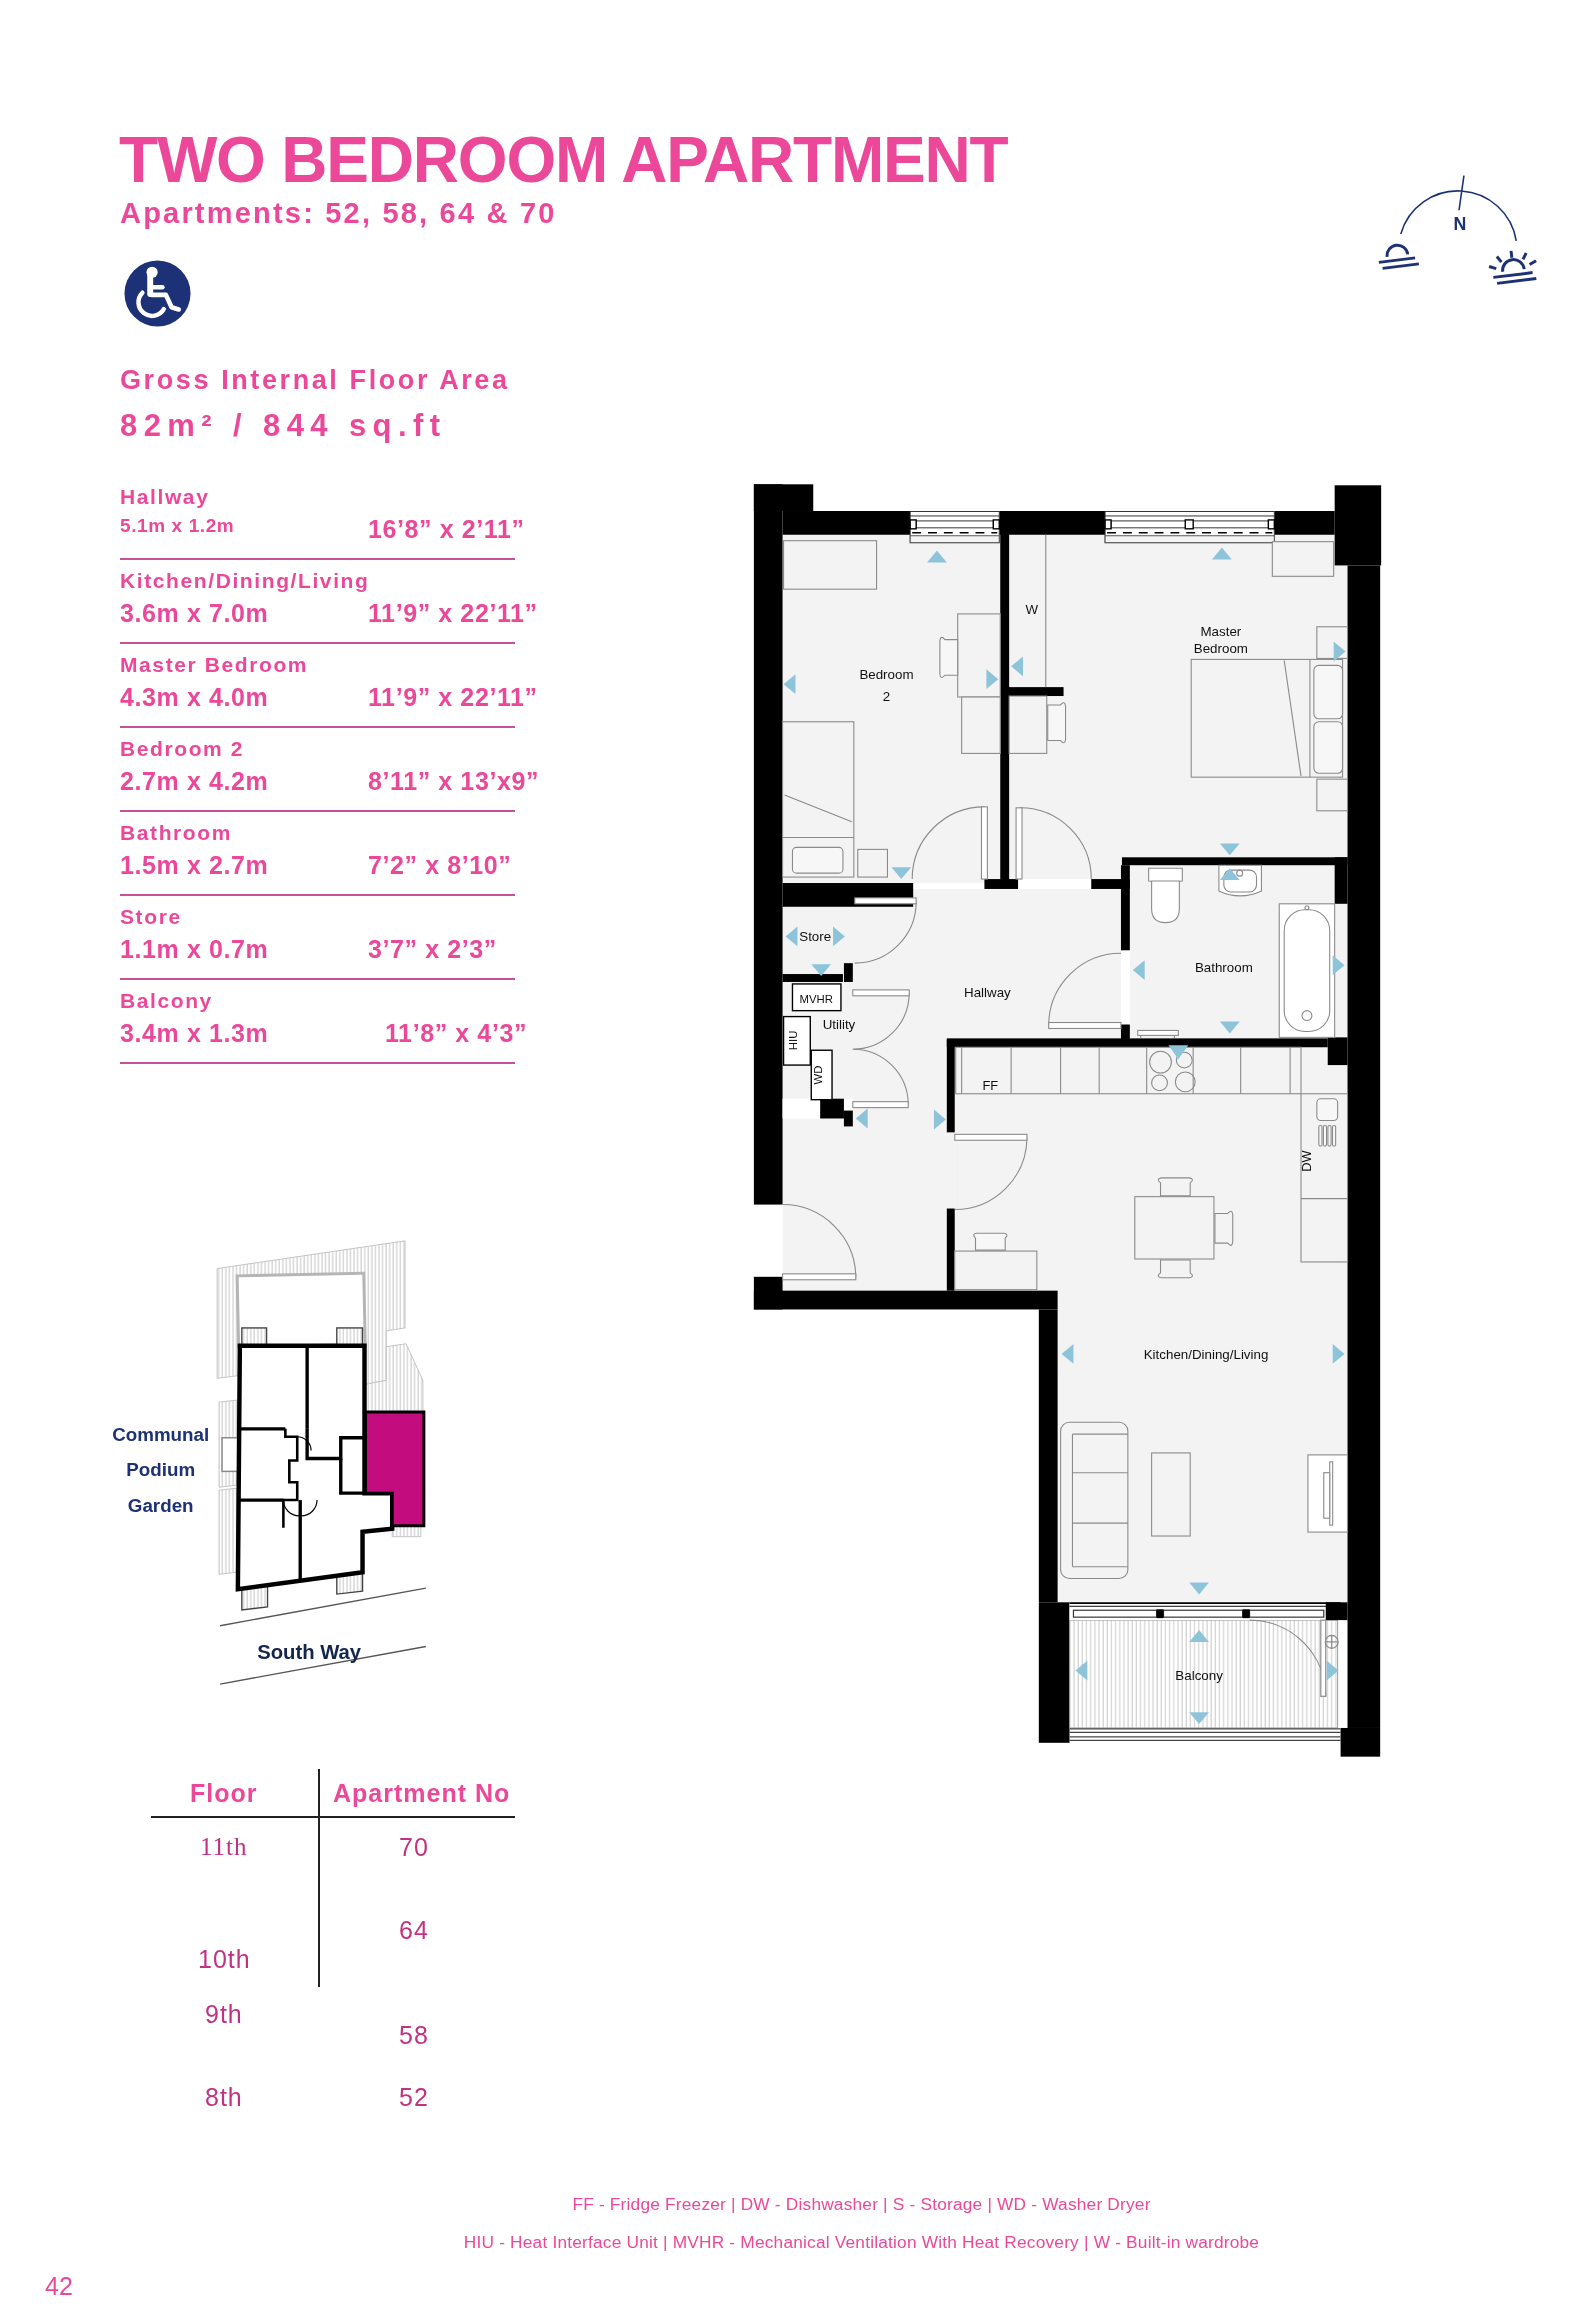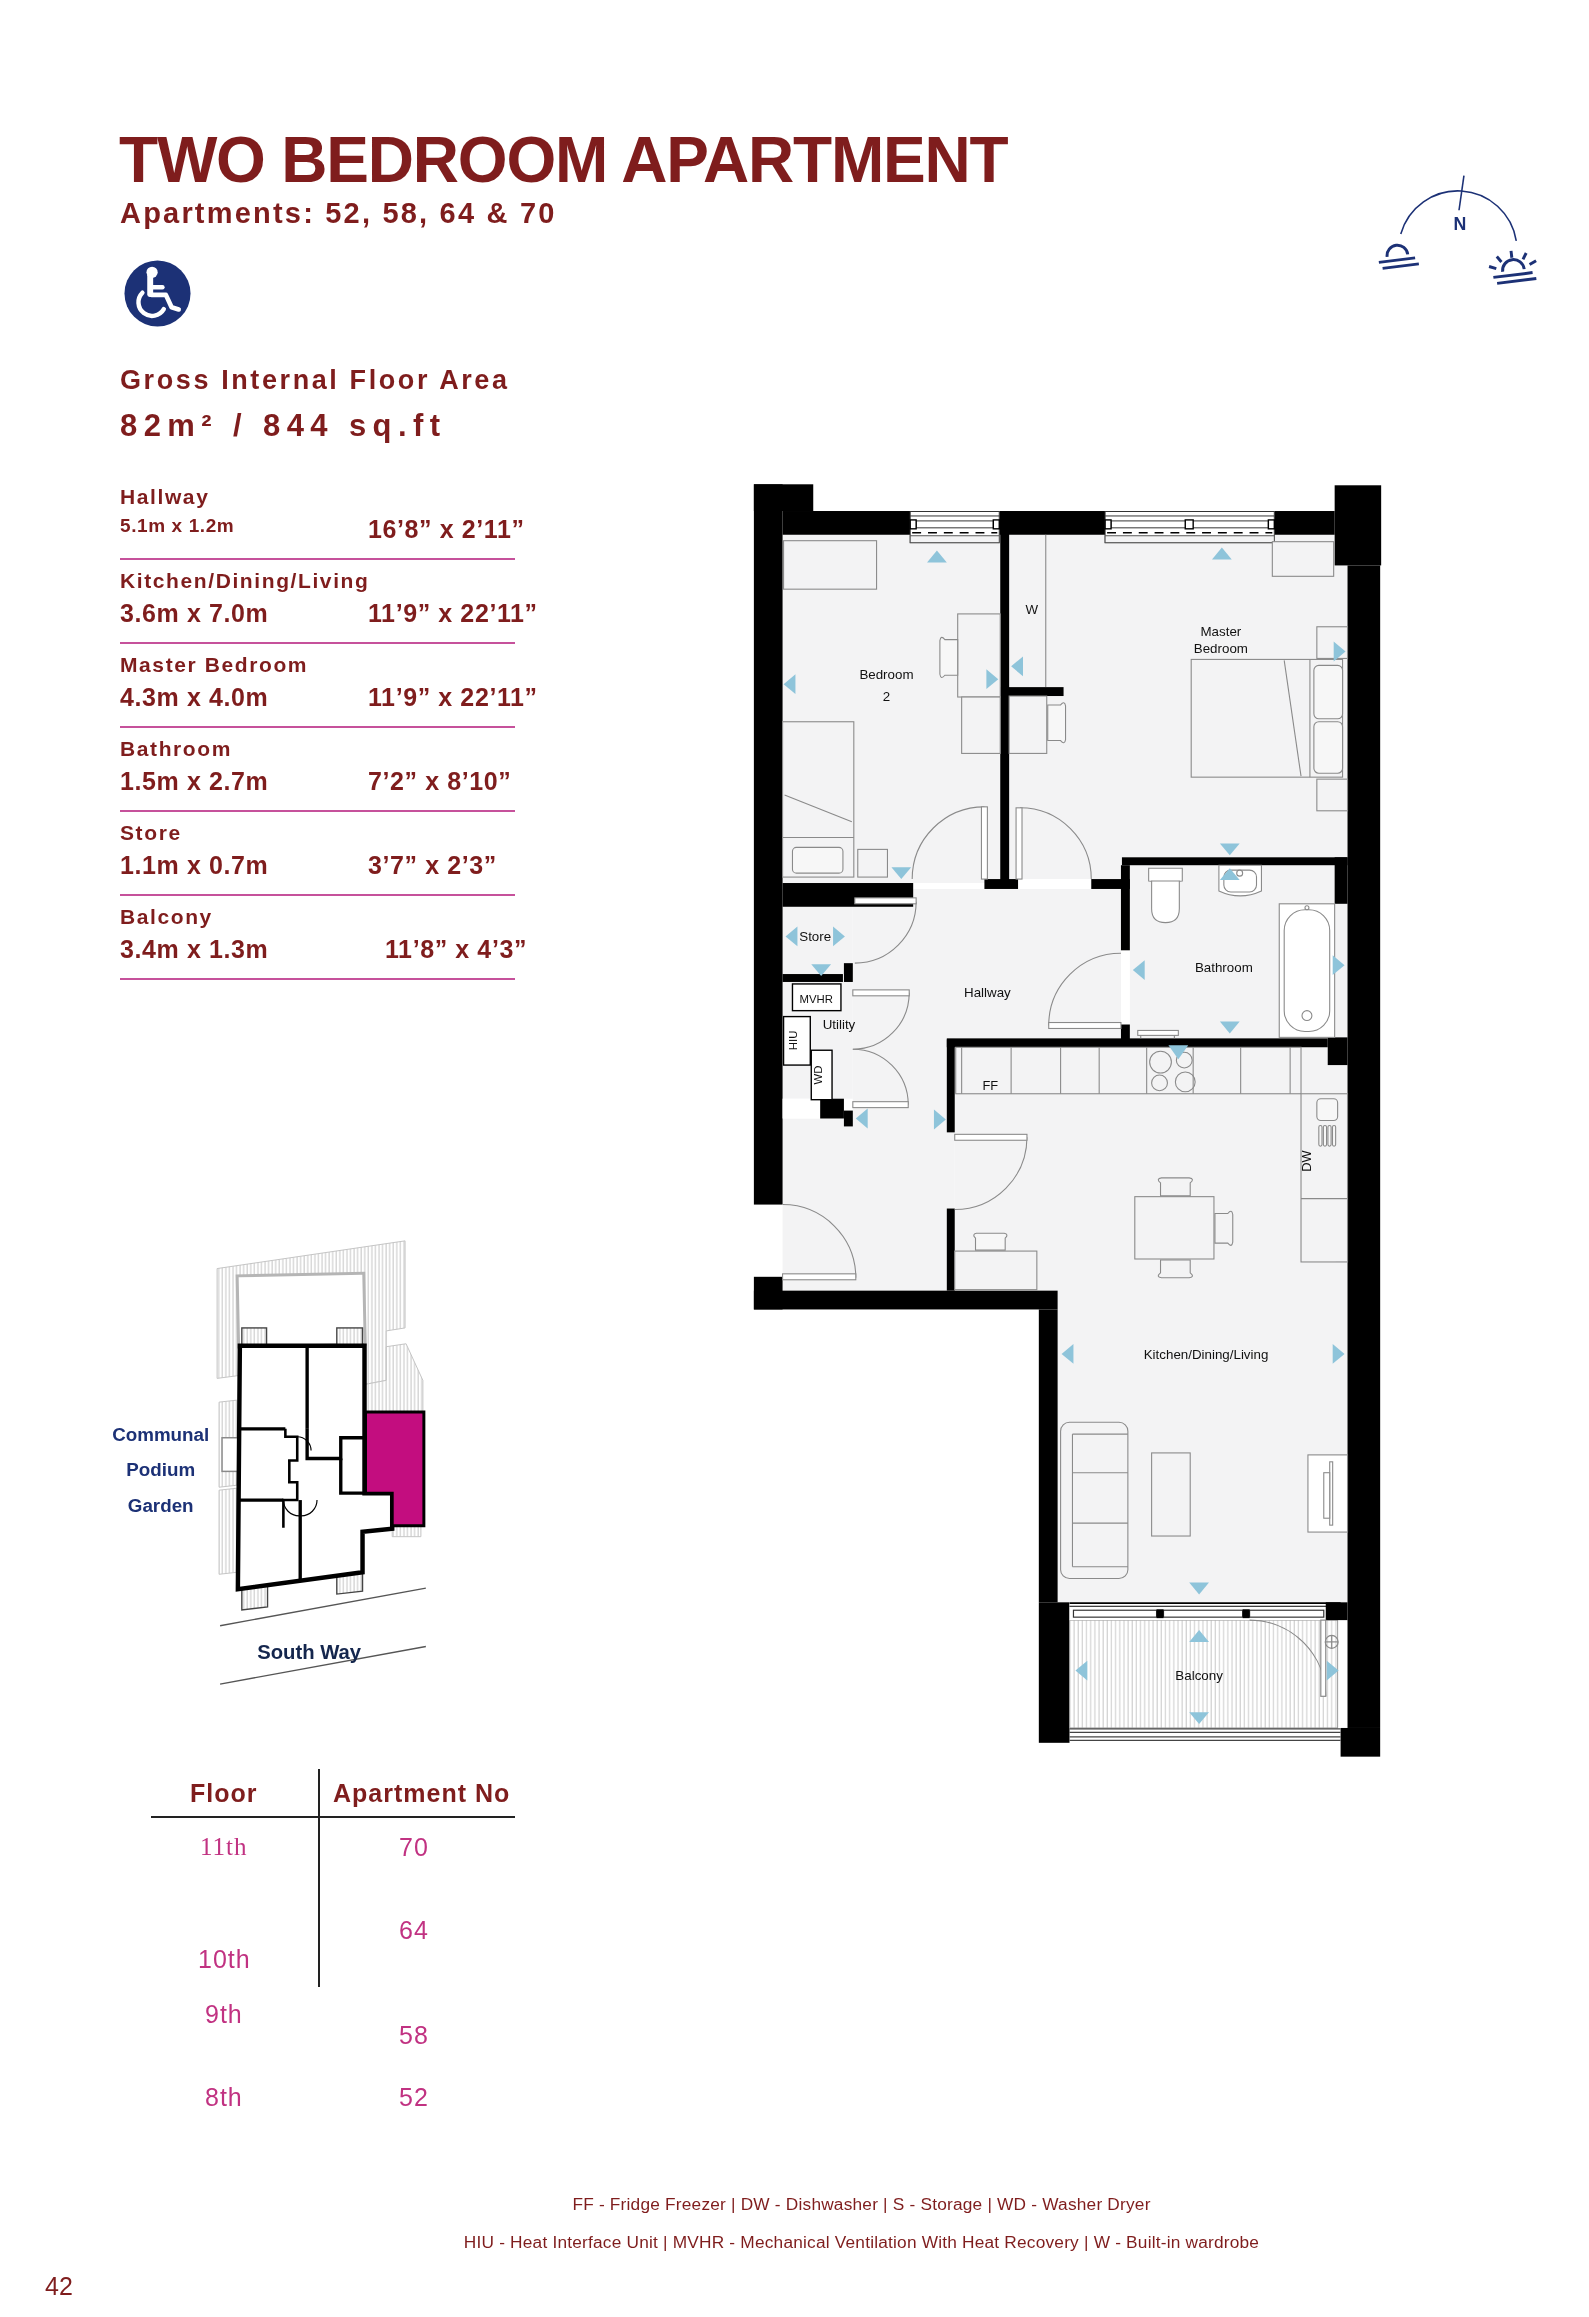--- a/index.html
+++ b/index.html
@@ -1,19 +1,19 @@
 <!DOCTYPE html>
 <html><head>
 <meta charset="utf-8">
 <style>
   html,body{margin:0;padding:0;}
   body{width:1590px;height:2318px;position:relative;background:#fff;
        font-family:"Liberation Sans", sans-serif;overflow:hidden;}
   .abs{position:absolute;}
-  .navy{color:#7f1d1d;}
+  .navy{color:#ec4899;}
   .pink{color:#c13282;}
 </style>
 </head>
 <body>
 
 <div class="abs navy" style="left:119px;top:123px;font-size:64px;font-weight:800;letter-spacing:-1.2px;">TWO BEDROOM APARTMENT</div>
 
 <div class="abs navy" style="left:120px;top:197px;font-size:29px;letter-spacing:2.2px;font-weight:600;">Apartments: 52, 58, 64 &amp; 70</div>
 
 <svg class="abs" style="left:123px;top:259px;" width="69" height="69" viewBox="0 0 70 70">
@@ -65,20 +65,25 @@
     <div class="abs navy" style="left:0;top:39px;font-size:25px;letter-spacing:0.6px;font-weight:600;white-space:nowrap;">3.6m x 7.0m</div>
     <div class="abs navy" style="left:248px;top:39px;font-size:25px;letter-spacing:0.6px;font-weight:600;white-space:nowrap;">11’9” x 22’11”</div>
   </div>
 
   <div style="position:relative;height:82px;border-bottom:2px solid #c6519b;">
     <div class="abs navy" style="left:0;top:9px;font-size:21px;letter-spacing:1.6px;font-weight:600;">Master Bedroom</div>
     <div class="abs navy" style="left:0;top:39px;font-size:25px;letter-spacing:0.6px;font-weight:600;white-space:nowrap;">4.3m x 4.0m</div>
     <div class="abs navy" style="left:248px;top:39px;font-size:25px;letter-spacing:0.6px;font-weight:600;white-space:nowrap;">11’9” x 22’11”</div>
   </div>
 
+  <div style="position:relative;height:82px;border-bottom:2px solid #c6519b;">
+    <div class="abs navy" style="left:0;top:9px;font-size:21px;letter-spacing:1.6px;font-weight:600;">Bedroom 2</div>
+    <div class="abs navy" style="left:0;top:39px;font-size:25px;letter-spacing:0.6px;font-weight:600;white-space:nowrap;">2.7m x 4.2m</div>
+    <div class="abs navy" style="left:248px;top:39px;font-size:25px;letter-spacing:0.6px;font-weight:600;white-space:nowrap;">8’11” x 13’x9”</div>
+  </div>
 
   <div style="position:relative;height:82px;border-bottom:2px solid #c6519b;">
     <div class="abs navy" style="left:0;top:9px;font-size:21px;letter-spacing:1.6px;font-weight:600;">Bathroom</div>
     <div class="abs navy" style="left:0;top:39px;font-size:25px;letter-spacing:0.6px;font-weight:600;white-space:nowrap;">1.5m x 2.7m</div>
     <div class="abs navy" style="left:248px;top:39px;font-size:25px;letter-spacing:0.6px;font-weight:600;white-space:nowrap;">7’2” x 8’10”</div>
   </div>
 
   <div style="position:relative;height:82px;border-bottom:2px solid #c6519b;">
     <div class="abs navy" style="left:0;top:9px;font-size:21px;letter-spacing:1.6px;font-weight:600;">Store</div>
     <div class="abs navy" style="left:0;top:39px;font-size:25px;letter-spacing:0.6px;font-weight:600;white-space:nowrap;">1.1m x 0.7m</div>

